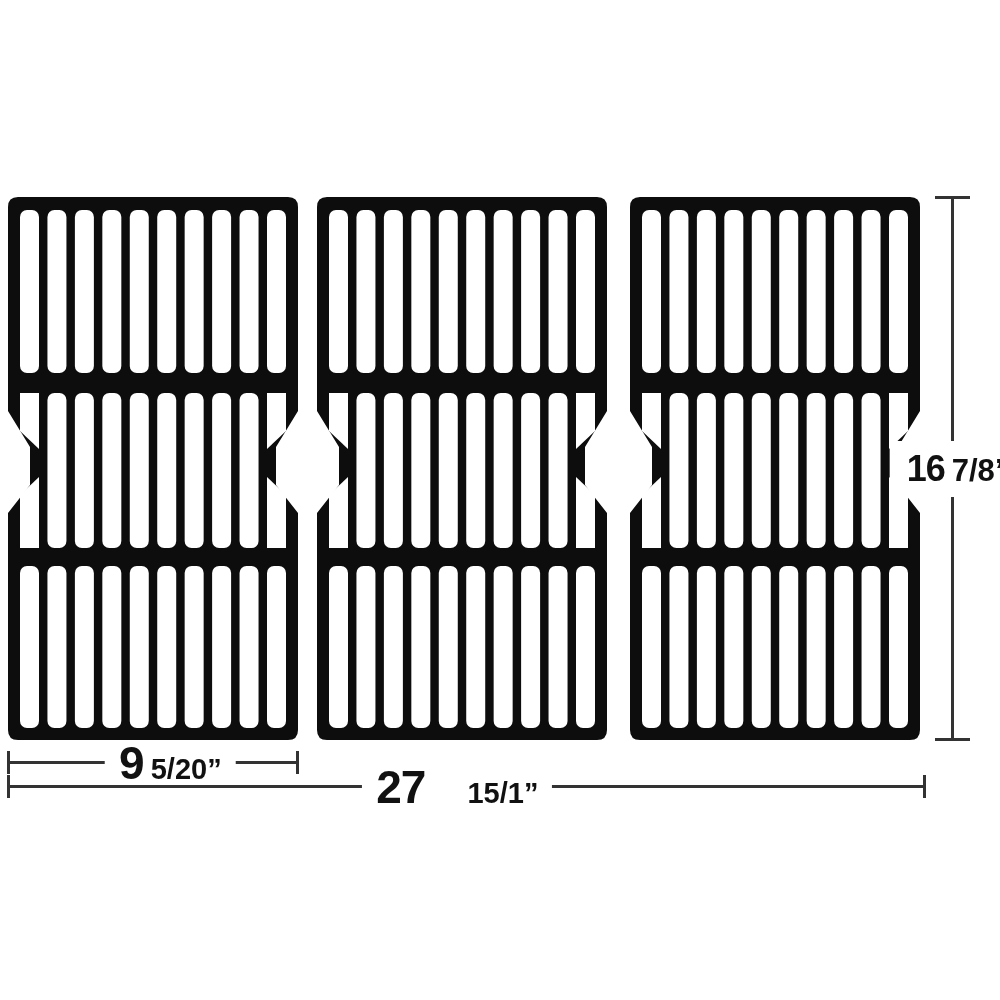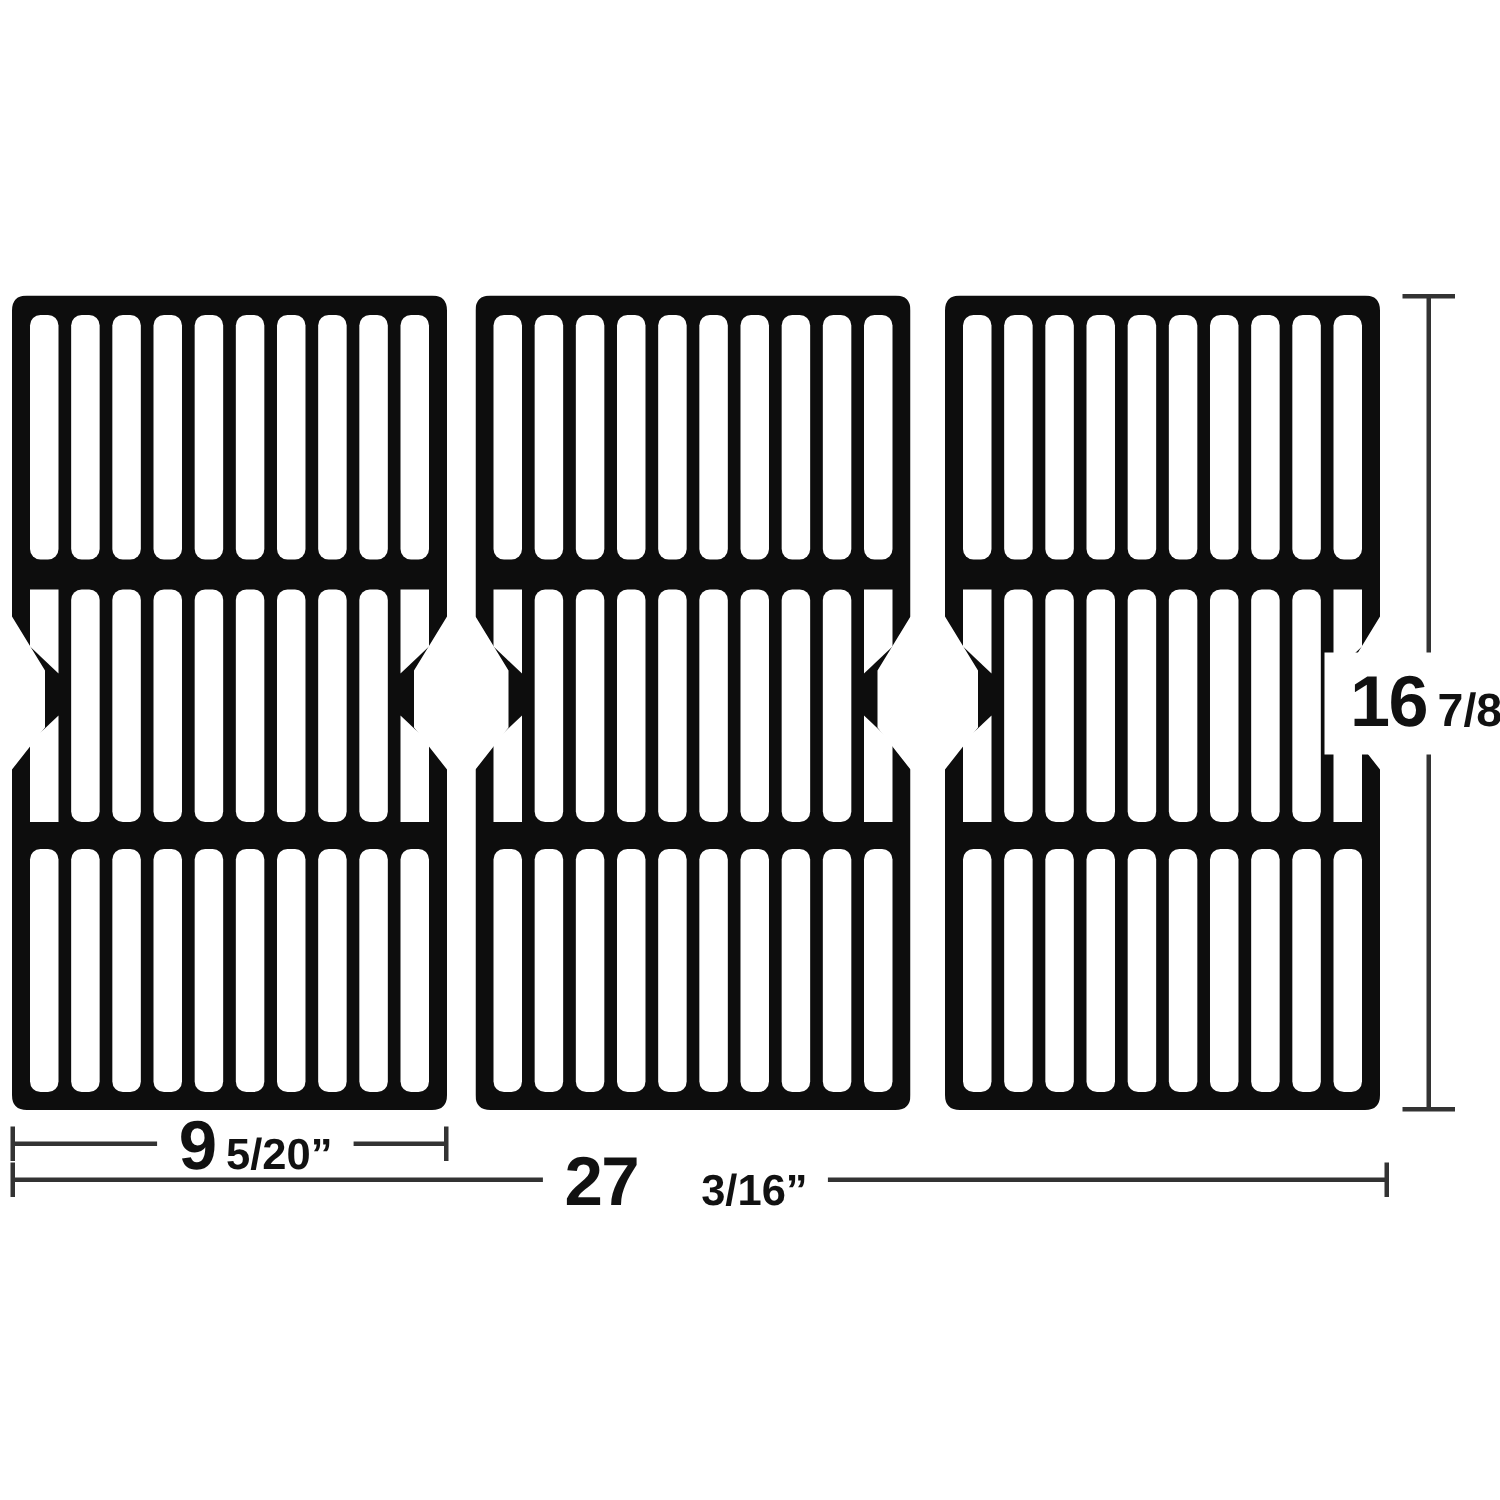--- a/index.html
+++ b/index.html
@@ -51,21 +51,21 @@
 
   .dim-w2{left:8px;top:785px;width:917px;}
   .dim-w2 .tick-left{left:-1px;}
   .dim-w2 .tick-right{right:-1px;}
   .dim-w2 .dlabel{left:49%;top:2px;transform:translate(-50%,-50%);gap:35px;}
 
   .dim-h{left:951px;top:197px;height:543px;width:3px;}
   .dim-h .tick-top{top:-1px;}
   .dim-h .tick-bottom{bottom:-1px;}
   .dim-h .dlabel{left:2px;top:272px;transform:translate(-50%,-50%);padding:10px 6px;}
-  .dim-h .num{font-size:48px;margin-left:11px;}
+  .dim-h .num{font-size:36px;margin-left:11px;}
   .dim-h .frac{font-size:31px;}
 </style>
 </head>
 <body>
 
 <div class="stage">
 
   <svg class="grate p1" viewBox="0 0 290 543" xmlns="http://www.w3.org/2000/svg">
       <path d="M10,0 H280 Q290,0 290,10 V214 L268,250 V288 L290,316 V533 Q290,543 280,543 H10 Q0,543 0,533 V316 L22,288 V250 L0,214 V10 Q0,0 10,0 Z" fill="#0d0d0d"></path>
       <rect x="12.00" y="13" width="19" height="163" rx="7" fill="#ffffff"></rect>
@@ -181,21 +181,21 @@
       <span class="frac">5/20”</span>
     </div>
   </div>
 
   <div class="dim dim-w2">
     <div class="hline"></div>
     <span class="tick-v tick-left"></span>
     <span class="tick-v tick-right"></span>
     <div class="dlabel">
       <span class="num">27</span>
-      <span class="frac">3/16”</span>
+      <span class="frac">15/1”</span>
     </div>
   </div>
 
   <div class="dim dim-h">
     <div class="vline"></div>
     <span class="tick-h tick-top"></span>
     <span class="tick-h tick-bottom"></span>
     <div class="dlabel">
       <span class="num">16</span>
       <span class="frac">7/8”</span>

